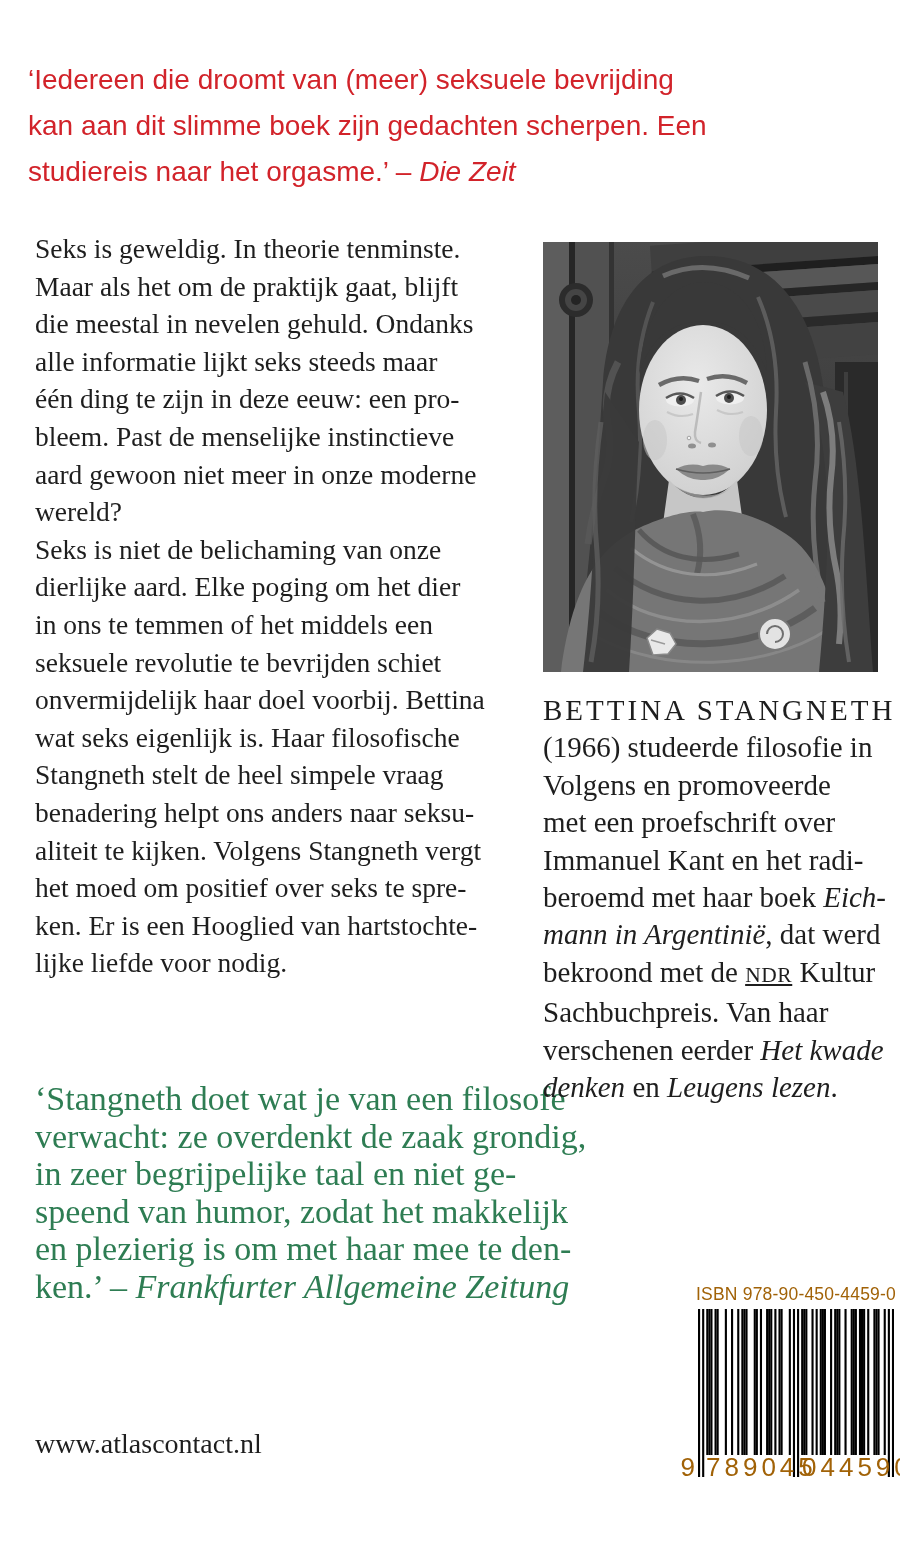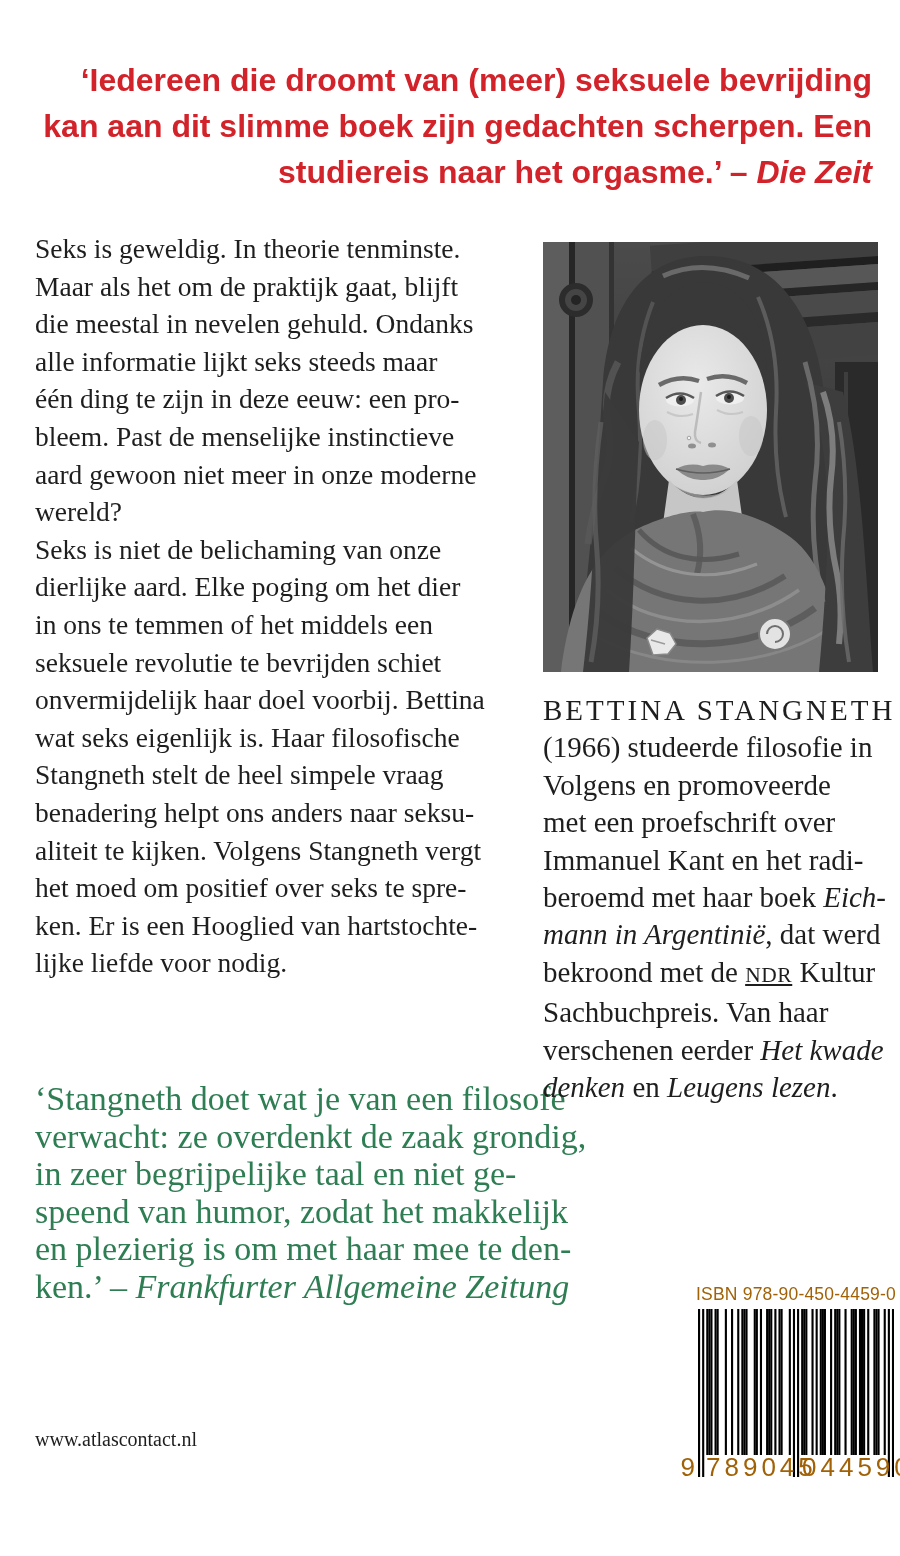--- a/index.html
+++ b/index.html
@@ -5,34 +5,34 @@
   html,body{margin:0;padding:0;background:#ffffff;}
   .page{
     position:relative;width:900px;height:1556px;background:#fff;overflow:hidden;
     font-family:"Liberation Serif",serif;color:#1e1e1e;
   }
   .rline{display:block;white-space:nowrap;}
   .it{font-style:italic;}
   .sc{letter-spacing:3px;}
   .ndr{font-size:0.74em;letter-spacing:0.6px;text-decoration:underline;}
   .top-quote{
-    position:absolute;top:57px;left:28px;right:28px;text-align:right;
-    font-family:"Liberation Sans",sans-serif;font-weight:bold;
-    font-size:32px;line-height:46px;color:var(--red,#d2232a);
+    position:absolute;top:57px;left:28px;right:28px;text-align:left;
+    font-family:"Liberation Sans",sans-serif;font-weight:normal;
+    font-size:28px;line-height:46px;color:var(--red,#d2232a);
   }
   .body-col{
     position:absolute;left:35px;top:230px;width:490px;
     font-size:27.5px;line-height:37.6px;
   }
   .green-quote{
     position:absolute;left:35px;top:1080px;width:490px;
     font-size:34px;line-height:37.6px;color:var(--green,#2e7d53);
   }
   .website{
-    position:absolute;left:35px;top:1428px;font-size:20px;color:#1e1e1e;
+    position:absolute;left:35px;top:1428px;font-size:28px;color:#1e1e1e;
   }
   .photo{
     position:absolute;left:543px;top:242px;width:335px;height:430px;
   }
   .photo svg{display:block;width:100%;height:100%;}
   .bio{
     position:absolute;left:543px;top:692px;width:350px;
     font-size:29px;line-height:37.4px;
   }
   .barcode{

